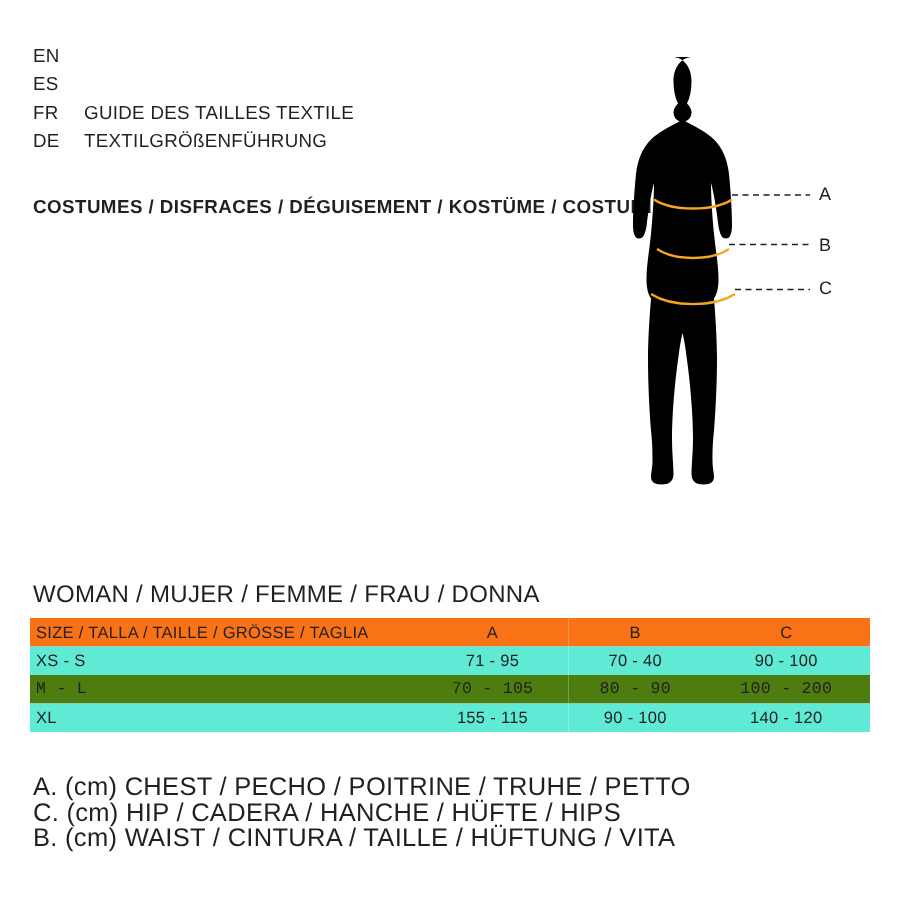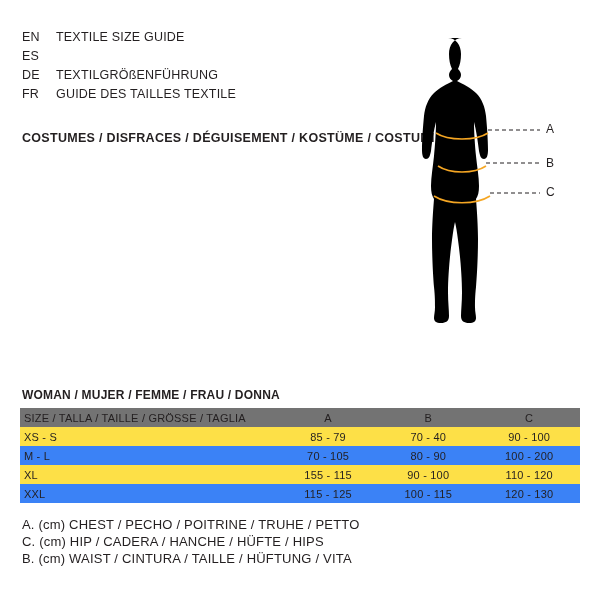--- a/index.html
+++ b/index.html
@@ -78,22 +78,22 @@
   .lbl-c { left: 146px; top: 167px; }
 
   
   .table-area {
     position: absolute;
     left: 20px;
     top: 388px;
     width: 560px;
   }
   .woman-title {
-    font-size: 12px;
-    font-weight: bold;
+    font-size: 16px;
+    font-weight: normal;
     letter-spacing: 0.2px;
     margin-bottom: 6px;
     padding-left: 2px;
   }
   table.size-table {
     border-collapse: collapse;
     width: 560px;
     font-size: 11px;
     letter-spacing: 0.2px;
   }
@@ -104,58 +104,58 @@
     text-align: center;
     height: 15px;
   }
   table.size-table th.col-size,
   table.size-table td.col-size {
     text-align: left;
     padding-left: 4px;
     width: 250px;
   }
   tr.head-row {
-    background: #737373;
+    background: #f97316;
   }
   tr.row-alt {
-    background: #3b82f6;
+    background: #4d7c0f;
+    font-family: Liberation Mono, monospace;
   }
   tr.row-plain {
-    background: #fde047;
+    background: #5eead4;
   }
 
   .legend {
     position: absolute;
     left: 22px;
     top: 516px;
-    font-size: 13px;
+    font-size: 17px;
     line-height: 17px;
     letter-spacing: 0.2px;
   }
 </style>
 </head>
 <body>
 
 <div class="page">
 
   <div class="lang-block">
     <div class="lang-row">
       <span class="lang-code">EN</span>
-      <span class="lang-text">TEXTILE SIZE GUIDE</span>
     </div>
     <div class="lang-row">
       <span class="lang-code">ES</span>
+    </div>
+    <div class="lang-row">
+      <span class="lang-code">FR</span>
+      <span class="lang-text">GUIDE DES TAILLES TEXTILE</span>
     </div>
     <div class="lang-row">
       <span class="lang-code">DE</span>
       <span class="lang-text">TEXTILGRÖßENFÜHRUNG</span>
-    </div>
-    <div class="lang-row">
-      <span class="lang-code">FR</span>
-      <span class="lang-text">GUIDE DES TAILLES TEXTILE</span>
     </div>
   </div>
 
   <div class="costumes-line">COSTUMES / DISFRACES / DÉGUISEMENT / KOSTÜME / COSTUMI</div>
 
   <div class="figure-wrap">
     <svg class="figure-svg" width="180" height="360" viewBox="0 0 180 360">
       <g>
         <path fill="#000000" d="
           M62,20
@@ -240,41 +240,35 @@
         <tr class="head-row">
           <th class="col-size">SIZE / TALLA / TAILLE / GRÖSSE / TAGLIA</th>
           <th>A</th>
           <th>B</th>
           <th>C</th>
         </tr>
       </thead>
       <tbody>
         <tr class="row-plain">
           <td class="col-size">XS - S</td>
-          <td>85 - 79</td>
+          <td>71 - 95</td>
           <td>70 - 40</td>
           <td>90 - 100</td>
         </tr>
         <tr class="row-alt">
           <td class="col-size">M - L</td>
           <td>70 - 105</td>
           <td>80 - 90</td>
           <td>100 - 200</td>
         </tr>
         <tr class="row-plain">
           <td class="col-size">XL</td>
           <td>155 - 115</td>
           <td>90 - 100</td>
-          <td>110 - 120</td>
-        </tr>
-        <tr class="row-alt">
-          <td class="col-size">XXL</td>
-          <td>115 - 125</td>
-          <td>100 - 115</td>
-          <td>120 - 130</td>
+          <td>140 - 120</td>
         </tr>
       </tbody>
     </table>
   </div>
 
   <div class="legend">
     <div>A. (cm) CHEST / PECHO / POITRINE / TRUHE / PETTO</div>
     <div>C. (cm) HIP / CADERA / HANCHE / HÜFTE / HIPS</div>
     <div>B. (cm) WAIST / CINTURA / TAILLE / HÜFTUNG / VITA</div>
   </div>

